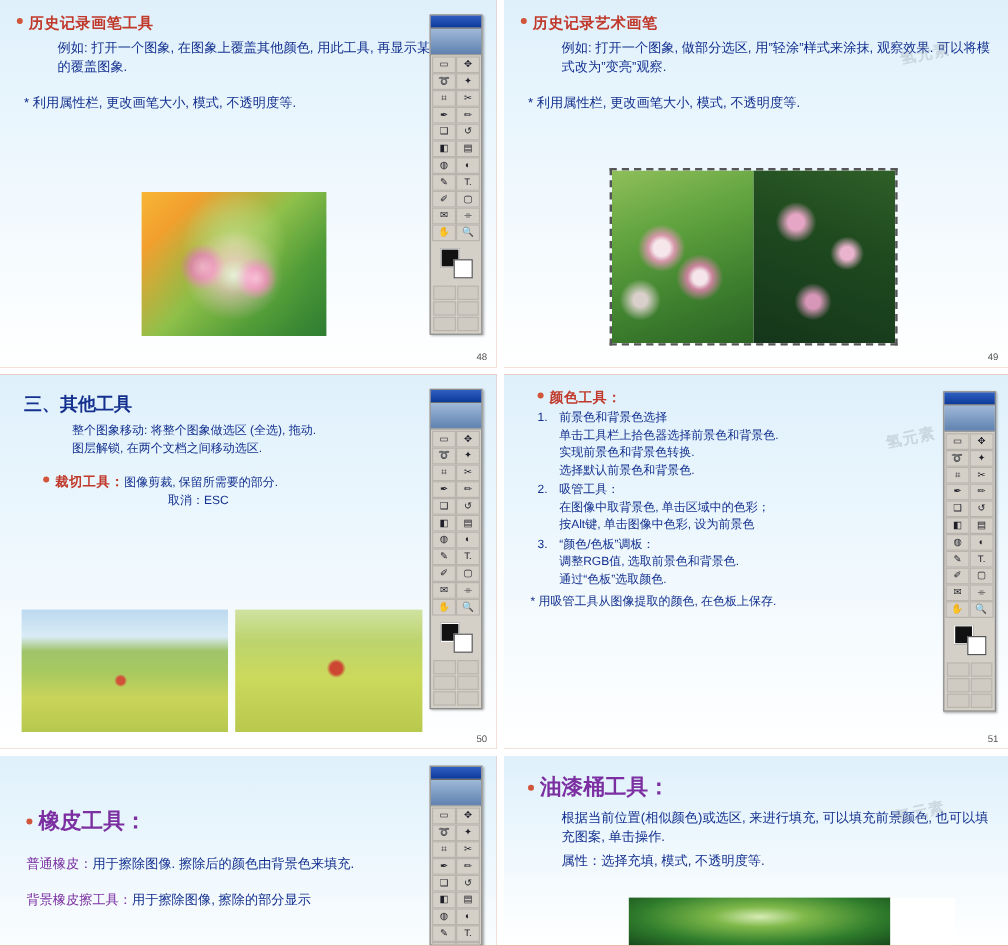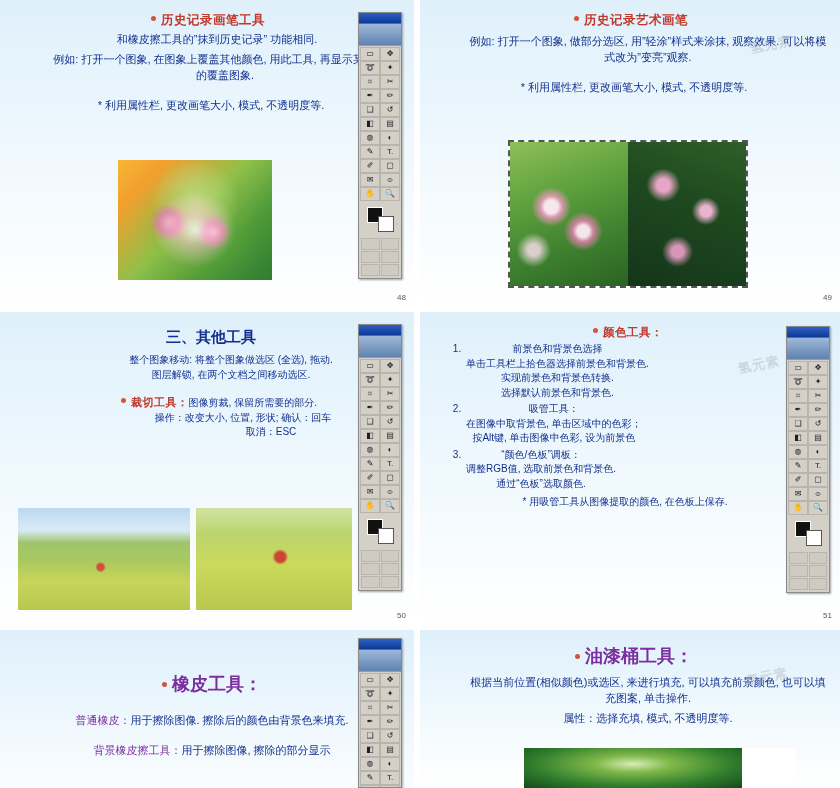--- a/index.html
+++ b/index.html
@@ -7,21 +7,20 @@
     margin: 0; padding: 0;
     width: 840px; height: 788px;
     background: #ffffff;
     font-family: "Liberation Sans", sans-serif;
   }
   #page {
     position: relative;
     width: 840px; height: 788px;
     background: #c2410c;
     overflow: hidden;
-    text-align: center;
   }
   .slide {
     position: absolute;
     background: linear-gradient(180deg, #dff0fb 0%, #eaf6fd 35%, #f6fbfe 70%, #ffffff 100%);
     overflow: hidden;
   }
   
   .s1 { left: 0;   top: 0;   width: 414px; height: 306px; }
   .s2 { left: 420px; top: 0; width: 420px; height: 306px; }
   .s3 { left: 0;   top: 312px; width: 414px; height: 312px; }
@@ -193,21 +192,20 @@
 </head>
 <body>
 
 <div id="page">
 
   <div class="slide s1">
     <div class="pad">
       <div class="head-line">
         <span class="bullet-dot"></span><span class="title-red">历史记录画笔工具</span>
       </div>
-      <div class="body-blue indent1">和橡皮擦工具的”抹到历史记录” 功能相同.</div>
       <div class="body-blue indent2" style="margin-top:4px;">例如: 打开一个图象, 在图象上覆盖其他颜色, 用此工具, 再显示某个区域的覆盖图象.</div>
       <div class="body-blue" style="margin-top:14px;margin-left:6px;">* 利用属性栏, 更改画笔大小, 模式, 不透明度等.</div>
     </div>
 
     <div class="photo flowers-grad" style="left:118px; top:160px; width:154px; height:120px;"></div>
 
     <div class="pstool" style="left:358px; top:12px;">
       <div class="tb"></div>
       <div class="logo"></div>
       <div class="grid">
@@ -271,21 +269,20 @@
 
   <div class="slide s3">
     <div class="pad">
       <div style="color:#13308f;font-size:15px;font-weight:bold;margin:6px 0 6px 6px;">三、其他工具</div>
       <div class="body-blue-sm" style="margin-left:46px;">整个图象移动: 将整个图象做选区 (全选), 拖动.</div>
       <div class="body-blue-sm" style="margin-left:46px;">图层解锁, 在两个文档之间移动选区.</div>
 
       <div style="margin-top:10px;margin-left:22px;">
         <span class="bullet-dot"></span><span class="title-red" style="font-size:11px;">裁切工具：</span><span class="body-blue-sm">图像剪裁, 保留所需要的部分.</span>
       </div>
-      <div class="body-blue-sm" style="margin-left:70px;">操作：改变大小, 位置, 形状;  确认：回车</div>
       <div class="body-blue-sm" style="margin-left:126px;">取消：ESC</div>
     </div>
 
     <div class="photo field-photo" style="left:18px; top:196px; width:172px; height:102px;"></div>
     <div class="photo field-photo2" style="left:196px; top:196px; width:156px; height:102px;"></div>
 
     <div class="pstool" style="left:358px; top:12px;">
       <div class="tb"></div>
       <div class="logo"></div>
       <div class="grid">

